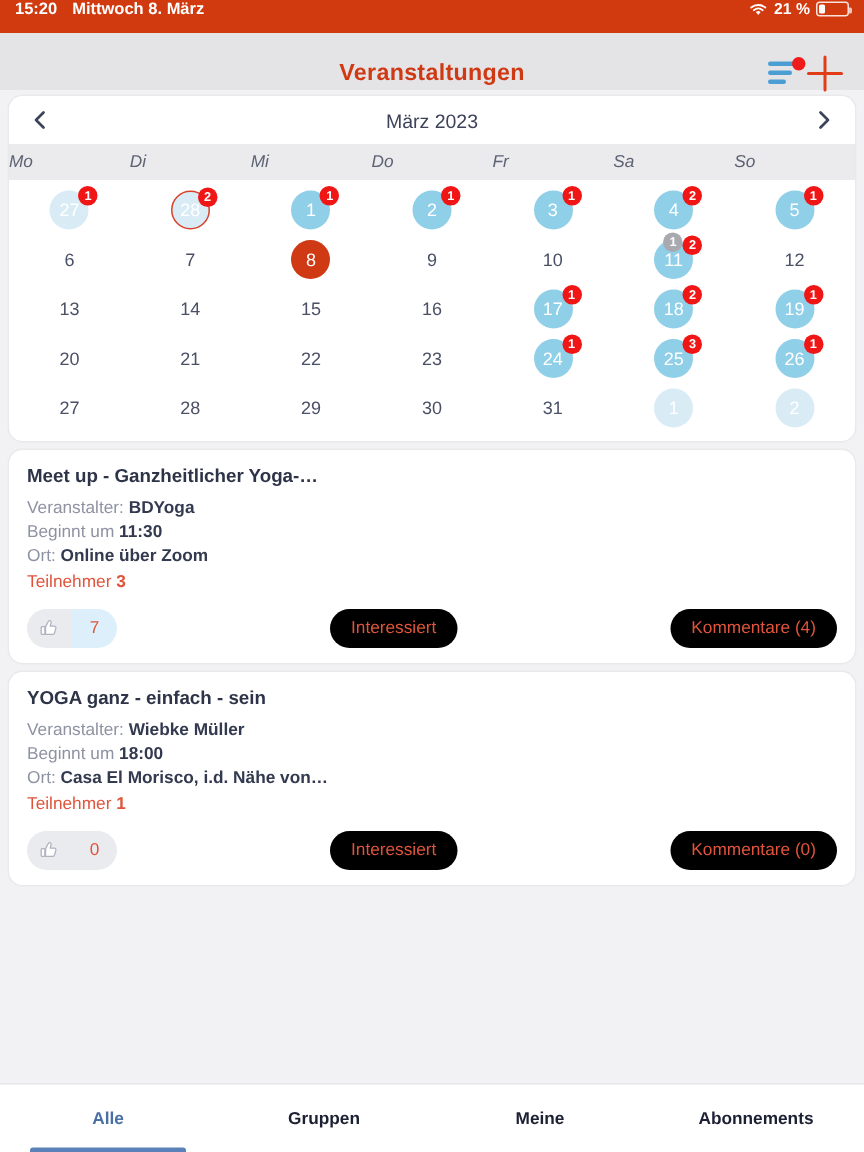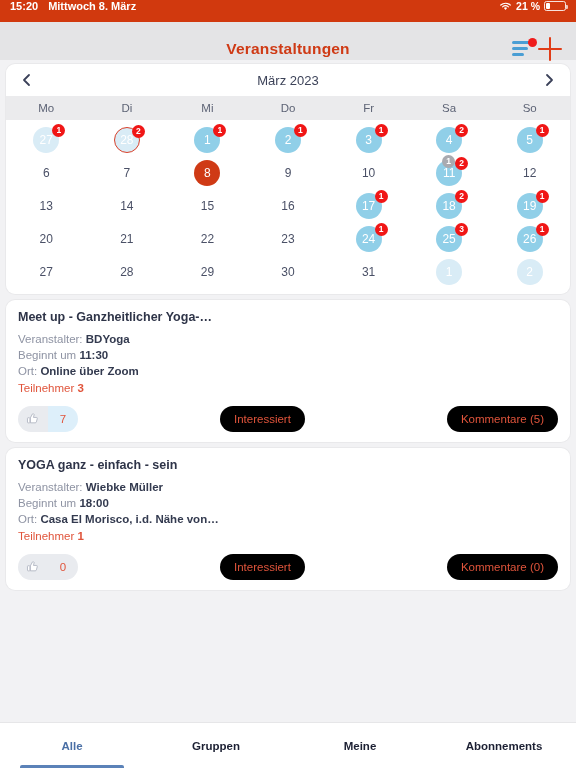--- a/index.html
+++ b/index.html
@@ -78,21 +78,21 @@
     font-size:13px; color:#3d4359; font-weight:500; pointer-events:none;
   }
   .chev { width:14px; height:14px; cursor:pointer; position:relative; z-index:2; }
   .chev svg { display:block; }
 
   .weekdays {
     display:grid; grid-template-columns: repeat(7, 1fr);
     background:#ebebed; height: 24px; align-items:center;
   }
   .weekdays div {
-    text-align:center; font-size:11.5px; color:#5d6375; font-weight:400;
+    font-size:11.5px; color:#5d6375; font-weight:400;font-style:italic;
   }
 
   .weeks { padding: 3px 0 6px 0; }
   .week { display:grid; grid-template-columns: repeat(7, 1fr); }
   .daycell {
     height: 33px; display:flex; align-items:center; justify-content:center;
     position:relative; cursor:pointer;
   }
   .daynum {
     width:26px; height:26px; border-radius:50%;
@@ -356,21 +356,21 @@
           <div class="like-btn">
             <span class="like-left">
               <svg class="thumb" viewBox="0 0 18 18">
                 <path d="M5.6 7.6 L8.2 2.6 a1.3 1.3 0 0 1 2.2 1.2 L9.6 7 h3.6 a1.3 1.3 0 0 1 1.25 1.65 l-1.1 4.1 a1.6 1.6 0 0 1 -1.55 1.2 H5.6 Z" fill="#ffffff" stroke="#aeb3c0" stroke-width="1.1" stroke-linejoin="round"></path>
                 <rect x="1.9" y="7.4" width="3.1" height="6.6" rx="0.8" fill="#ffffff" stroke="#aeb3c0" stroke-width="1.1"></rect>
               </svg>
             </span>
             <span class="like-right on">7</span>
           </div>
           <div class="pill">Interessiert</div>
-          <div class="pill">Kommentare (5)</div>
+          <div class="pill">Kommentare (4)</div>
         </div>
       </div>
       <div class="card event-card">
         <div class="ev-title">YOGA ganz - einfach - sein</div>
         <div class="ev-row"><span>Veranstalter:</span> <b>Wiebke Müller</b></div>
         <div class="ev-row"><span>Beginnt um</span> <b>18:00</b></div>
         <div class="ev-row"><span>Ort:</span> <b>Casa El Morisco, i.d. Nähe von…</b></div>
         <div class="ev-part"><span>Teilnehmer</span> <b>1</b></div>
         <div class="ev-actions">
           <div class="like-btn">

